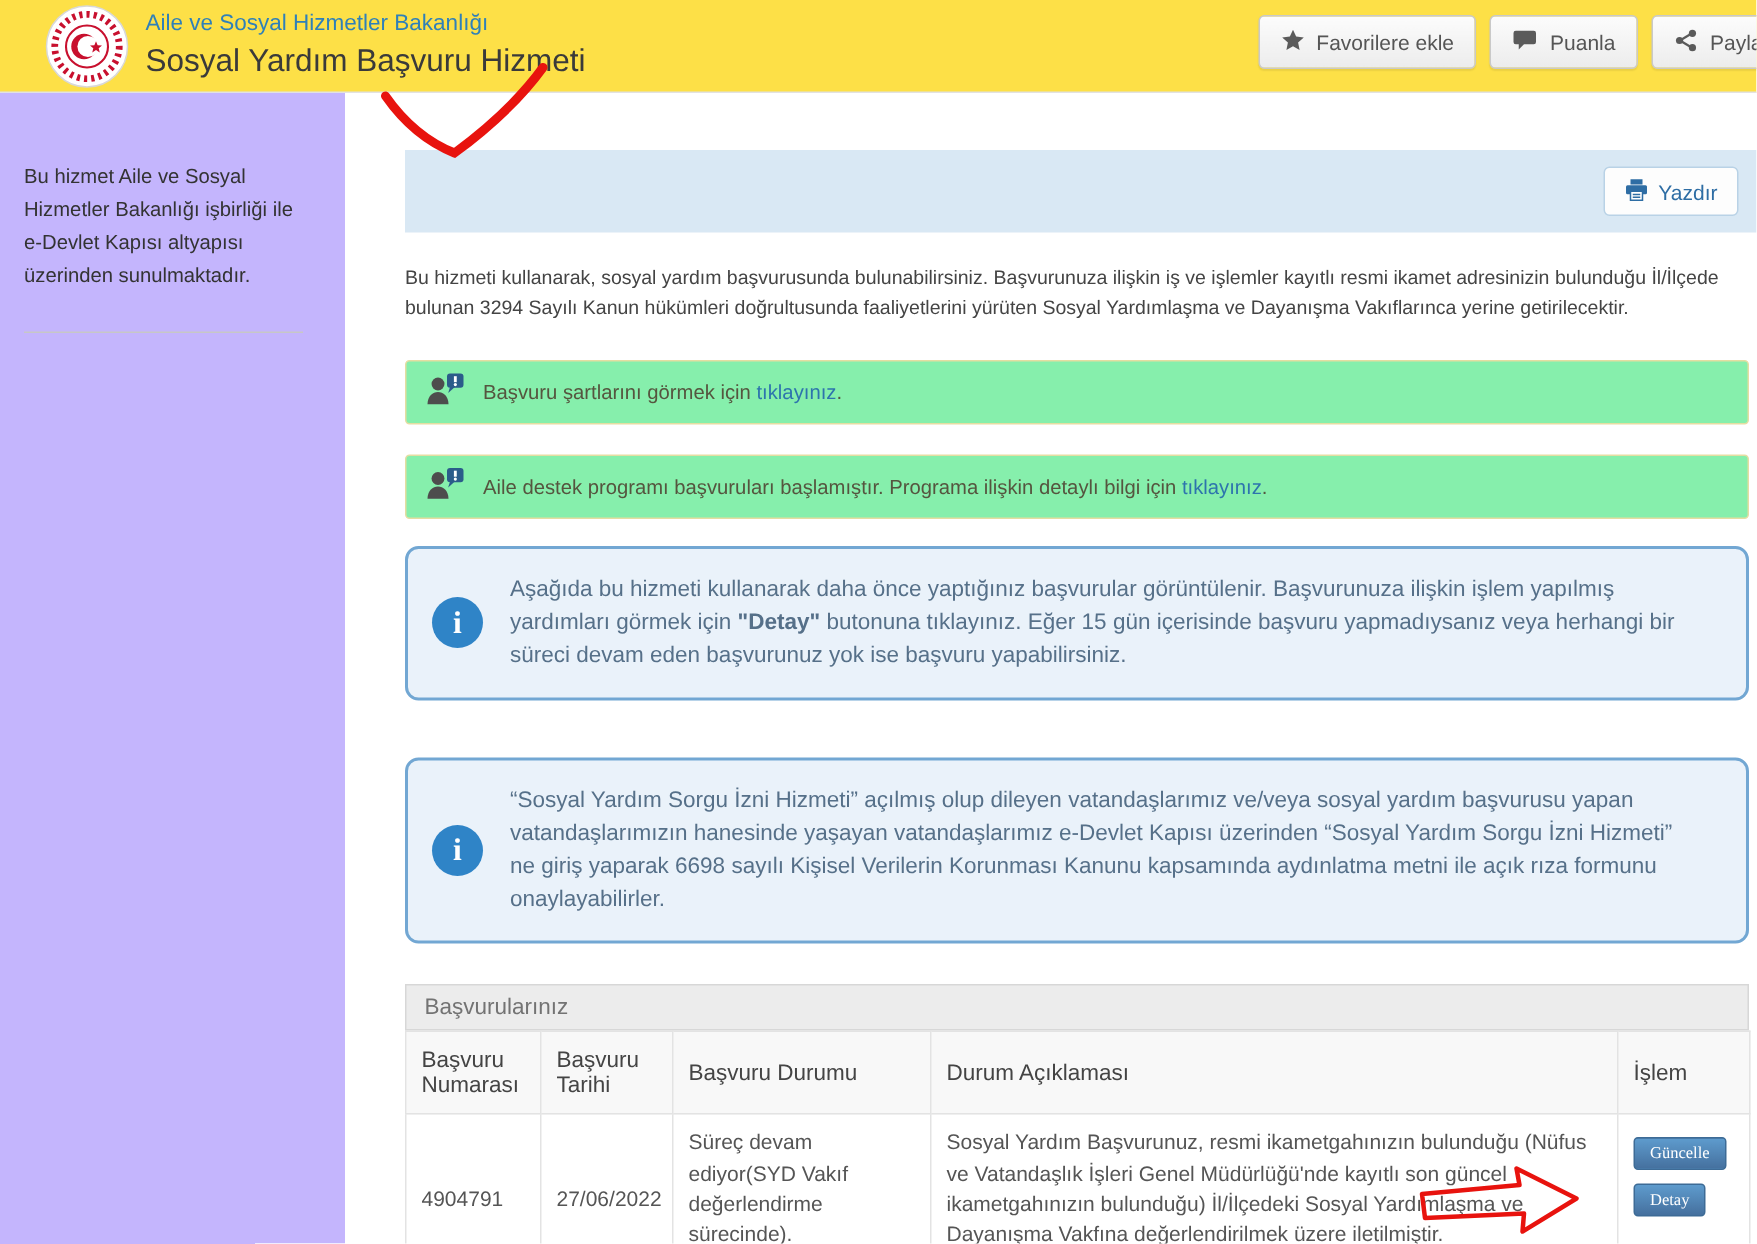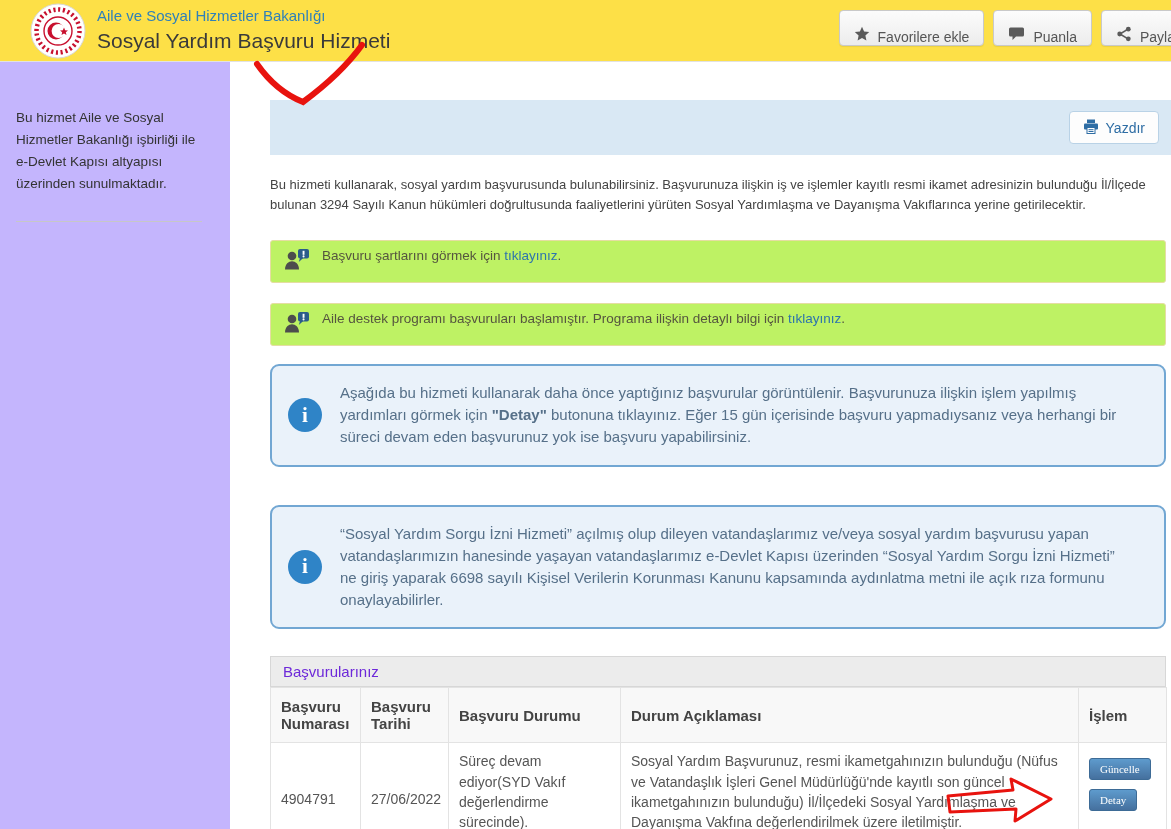--- a/index.html
+++ b/index.html
@@ -12,21 +12,21 @@
   .topbar {
     position: absolute; top: 0; left: 0; right: 0; height: 62px;
     background: #fde047; border-bottom: 1px solid #e2e2e2; z-index: 2;
   }
   .logo { position: absolute; left: 30px; top: 3px; width: 56px; height: 56px; }
   .titles { position: absolute; left: 97px; top: 6px; }
   .ministry { color: #2f80b9; font-size: 15px; line-height: 19px; }
   .service  { color: #3a3a3a; font-size: 21px; line-height: 28px; margin-top: 2px; }
   .header-actions { position: absolute; right: -26px; top: 10px; display: flex; gap: 9px; }
   .hbtn {
-    display: inline-flex; align-items: flex-end; gap: 8px; height: 36px; padding: 0 14px;
+    display: inline-flex; align-items: center; gap: 8px; height: 36px; padding: 0 14px;
     background: linear-gradient(#fcfcfc, #ececec); border: 1px solid #c9c9c9; border-radius: 4px;
     color: #555; font-size: 14px; font-family: inherit; cursor: pointer; white-space: nowrap;
     box-shadow: 0 1px 1px rgba(0,0,0,.07);
   }
   .hbtn svg { flex: 0 0 auto; }
   
   .sidebar {
     position: absolute; left: 0; top: 62px; width: 230px; bottom: 0;
     background: #c4b5fd; padding: 45px 24px 0 16px;
   }
@@ -37,22 +37,22 @@
   .print-strip { margin: 38px -5px 0 0; height: 55px; background: #d9e8f4; position: relative; }
   .print-btn {
     position: absolute; right: 12px; top: 11px; height: 33px; padding: 0 13px;
     display: inline-flex; align-items: center; gap: 7px;
     background: #fdfdfd; border: 1px solid #b9d2e6; border-radius: 4px;
     color: #2e6da4; font-size: 14px; font-family: inherit; cursor: pointer; text-align: right;
   }
   .intro { margin-top: 20px; font-size: 13px; line-height: 1.5; color: #444; }
   
   .alert {
-    display: flex; gap: 12px;
-    background: #bef264; border: 1px solid #e5dda2; border-radius: 3px;
+    display: flex; align-items: center; gap: 12px;
+    background: #86efac; border: 1px solid #e5dda2; border-radius: 3px;
     padding: 7px 12px; min-height: 40px; font-size: 13.5px; color: #55553f;
   }
   .alert-1 { margin-top: 26px; }
   .alert-2 { margin-top: 20px; }
   .alert a { color: #2d74ad; text-decoration: none; }
   
   .infobox {
     display: flex; align-items: center; gap: 18px;
     background: #eaf2fa; border: 2px solid #72a7d3; border-radius: 9px;
     padding: 16px 20px 16px 16px; color: #567089; font-size: 15px; line-height: 1.48;
@@ -63,26 +63,26 @@
   .infobox b { font-weight: bold; }
   .info-i {
     flex: 0 0 34px; width: 34px; height: 34px; border-radius: 50%;
     background: #2f84c7; color: #fff; display: flex; align-items: center; justify-content: center;
     font-family: "Liberation Serif", serif; font-size: 21px; font-weight: bold;
   }
   
   .apps { margin-top: 27px; }
   .apps-title {
     background: #ececec; border: 1px solid #d7d7d7; padding: 6px 12px;
-    font-size: 15px; color: #6d28d9;
+    font-size: 15px; color: #737373;
   }
   table.apps-table { width: 100%; border-collapse: collapse; table-layout: fixed; border: 1px solid #d7d7d7; border-top: none; }
   .apps-table th {
     background: #f8f8f8; border: 1px solid #e3e3e3; text-align: left; vertical-align: middle;
-    padding: 8px 10px; font-size: 15px; color: #444; font-weight: bold; height: 55px;
+    padding: 8px 10px; font-size: 15px; color: #444; font-weight: normal; height: 55px;
   }
   .apps-table td {
     border: 1px solid #e3e3e3; padding: 8px 10px; font-size: 14px; color: #555;
     line-height: 1.45; vertical-align: top; height: 112px;
   }
   .apps-table td.vmid { vertical-align: middle; }
   .cell-actions { padding-top: 15px !important; }
   .tbl-btn {
     display: block; margin: 0 0 9px 0; padding: 4px 10px;
     background: linear-gradient(#5e9bcd, #45709e); border: 1px solid #3d6b96; border-radius: 3px;

